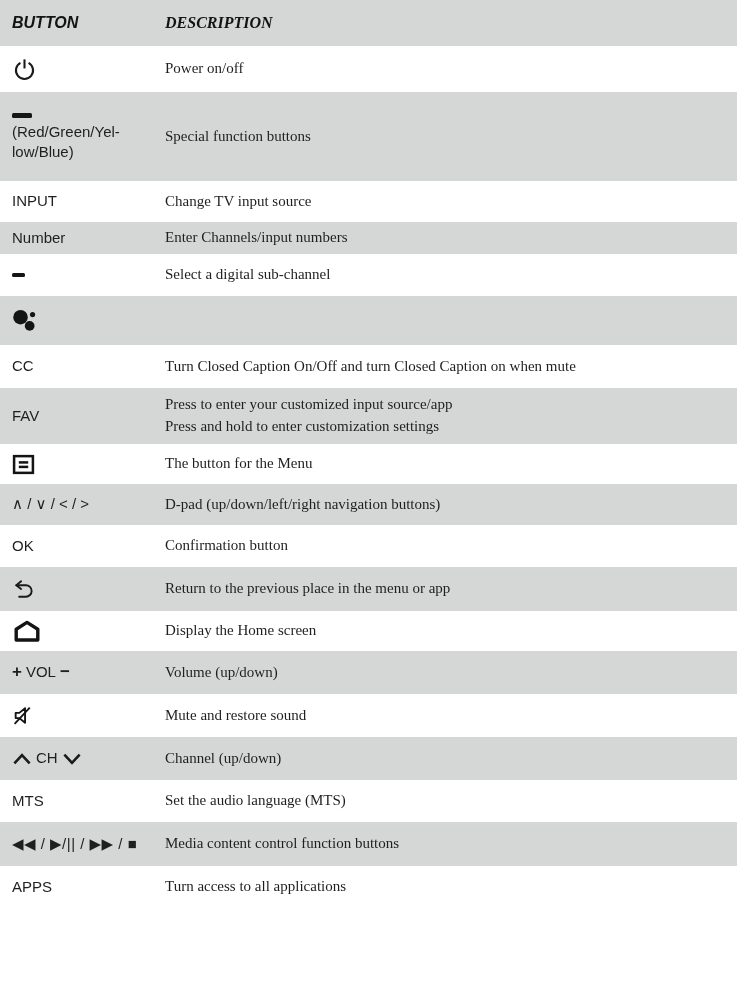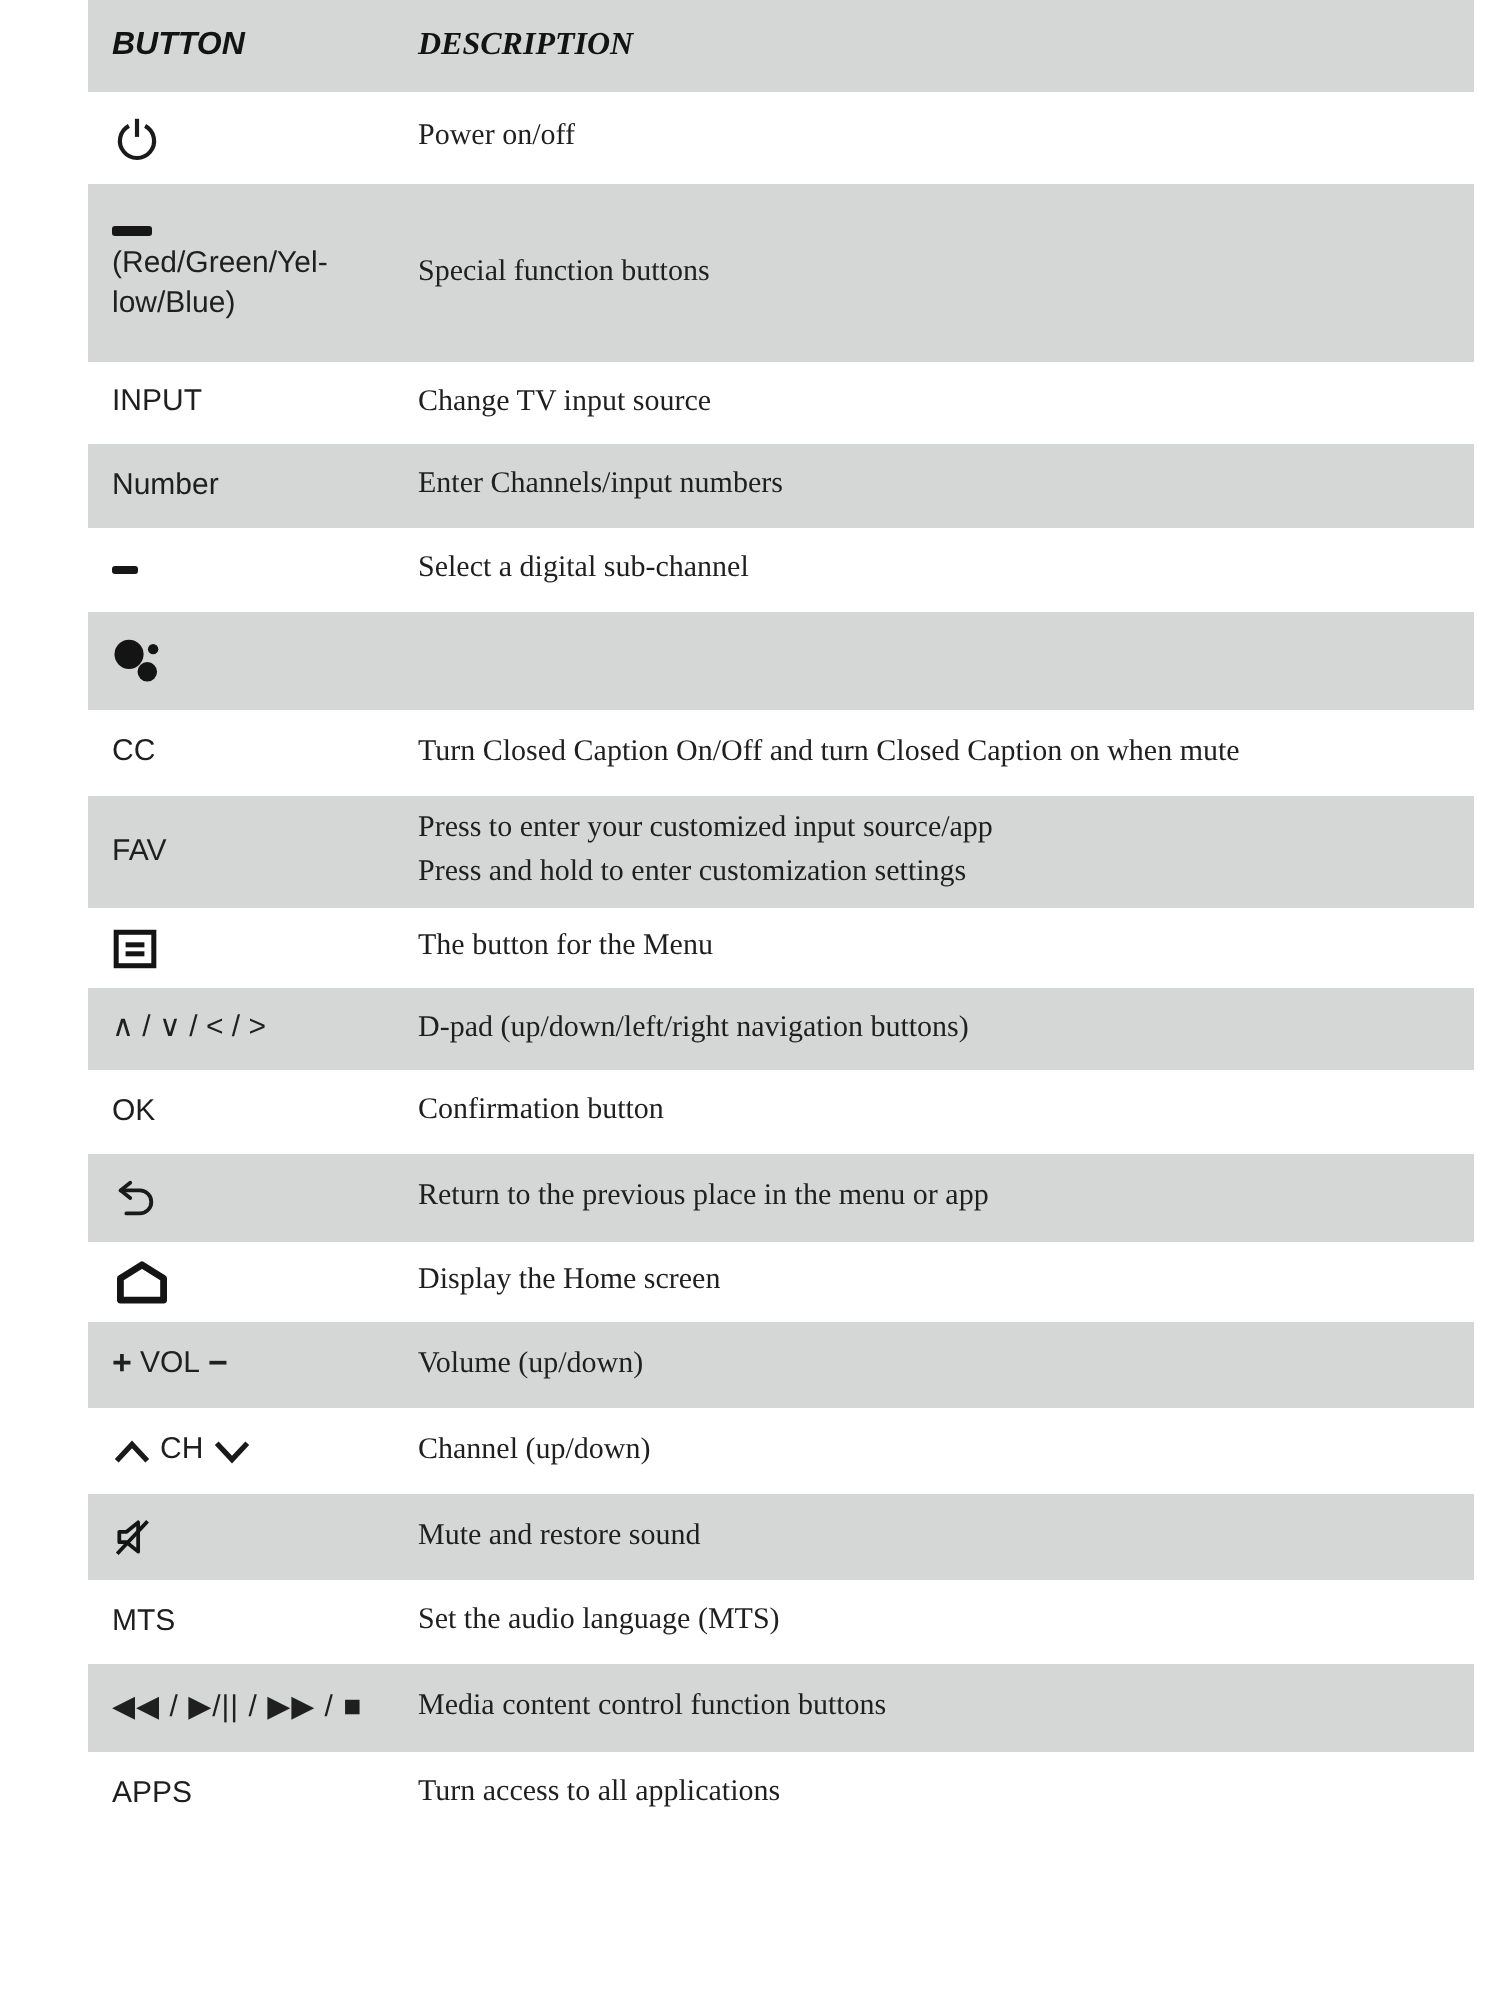--- a/index.html
+++ b/index.html
@@ -5,21 +5,20 @@
   html,body{margin:0;padding:0;background:#fff;}
   body{
     width:743px;height:1000px;overflow:hidden;
     font-family:"Liberation Sans","DejaVu Sans",sans-serif;
     color:#1f1f1f;-webkit-font-smoothing:antialiased;
   }
   .manual-table{width:737px;}
   .row{
     display:flex;align-items:center;
     background:#fff;
-    margin-left:44px;
   }
   .row.hdr{background:#d5d6d6;height:46px;}
   .rows>.row:nth-child(even){background:#d5d6d6;}
   .btn-cell{
     width:153px;flex:0 0 153px;
     padding-left:12px;box-sizing:content-box;
     font-size:15px;line-height:1.35;
     white-space:pre-line;
     display:flex;flex-direction:column;justify-content:center;align-items:flex-start;
   }
@@ -72,21 +71,21 @@
 low/Blue)</span>
       </div>
       <div class="desc-cell">Special function buttons</div>
     </div>
 
     <div class="row" style="height:41px">
       <div class="btn-cell">INPUT</div>
       <div class="desc-cell">Change TV input source</div>
     </div>
 
-    <div class="row" style="height:42px">
+    <div class="row" style="height:32px">
       <div class="btn-cell">Number</div>
       <div class="desc-cell">Enter Channels/input numbers</div>
     </div>
 
     <div class="row" style="height:42px">
       <div class="btn-cell">
         <span class="dash small"></span>
       </div>
       <div class="desc-cell">Select a digital sub-channel</div>
     </div>
@@ -162,20 +161,32 @@
 
     <div class="row" style="height:43px">
       <div class="btn-cell">
         <span class="btn-inline">
           <span class="sym">+</span>
           <span>VOL</span>
           <span class="sym">−</span>
         </span>
       </div>
       <div class="desc-cell">Volume (up/down)</div>
+    </div>
+
+    <div class="row" style="height:43px">
+      <div class="btn-cell">
+        <span>
+          <svg width="23" height="23" viewBox="0 0 22 22" fill="none" stroke="#141414" stroke-width="1.8" stroke-linejoin="round">
+            <path d="M3.5 8.5 h3.5 l5.5 -4.5 v14 l-5.5 -4.5 h-3.5 z"></path>
+            <line x1="2.5" y1="19" x2="17" y2="3.5"></line>
+          </svg>
+        </span>
+      </div>
+      <div class="desc-cell">Mute and restore sound</div>
     </div>
 
     <div class="row" style="height:43px">
       <div class="btn-cell">
         <span class="btn-inline">
           <span>
             <svg width="20" height="12" viewBox="0 0 18 11" fill="none" stroke="#1a1a1a" stroke-width="2.4">
               <polyline points="2,9.5 9,2 16,9.5"></polyline>
             </svg>
           </span>
@@ -183,32 +194,20 @@
           <span>
             <svg width="20" height="12" viewBox="0 0 18 11" fill="none" stroke="#1a1a1a" stroke-width="2.4">
               <polyline points="2,1.5 9,9 16,1.5"></polyline>
             </svg>
           </span>
         </span>
       </div>
       <div class="desc-cell">Channel (up/down)</div>
     </div>
 
-    <div class="row" style="height:43px">
-      <div class="btn-cell">
-        <span>
-          <svg width="23" height="23" viewBox="0 0 22 22" fill="none" stroke="#141414" stroke-width="1.8" stroke-linejoin="round">
-            <path d="M3.5 8.5 h3.5 l5.5 -4.5 v14 l-5.5 -4.5 h-3.5 z"></path>
-            <line x1="2.5" y1="19" x2="17" y2="3.5"></line>
-          </svg>
-        </span>
-      </div>
-      <div class="desc-cell">Mute and restore sound</div>
-    </div>
-
     <div class="row" style="height:42px">
       <div class="btn-cell">MTS</div>
       <div class="desc-cell">Set the audio language (MTS)</div>
     </div>
 
     <div class="row" style="height:44px">
       <div class="btn-cell glyphs">◀◀ / ▶/|| / ▶▶ / ■</div>
       <div class="desc-cell">Media content control function buttons</div>
     </div>
 

